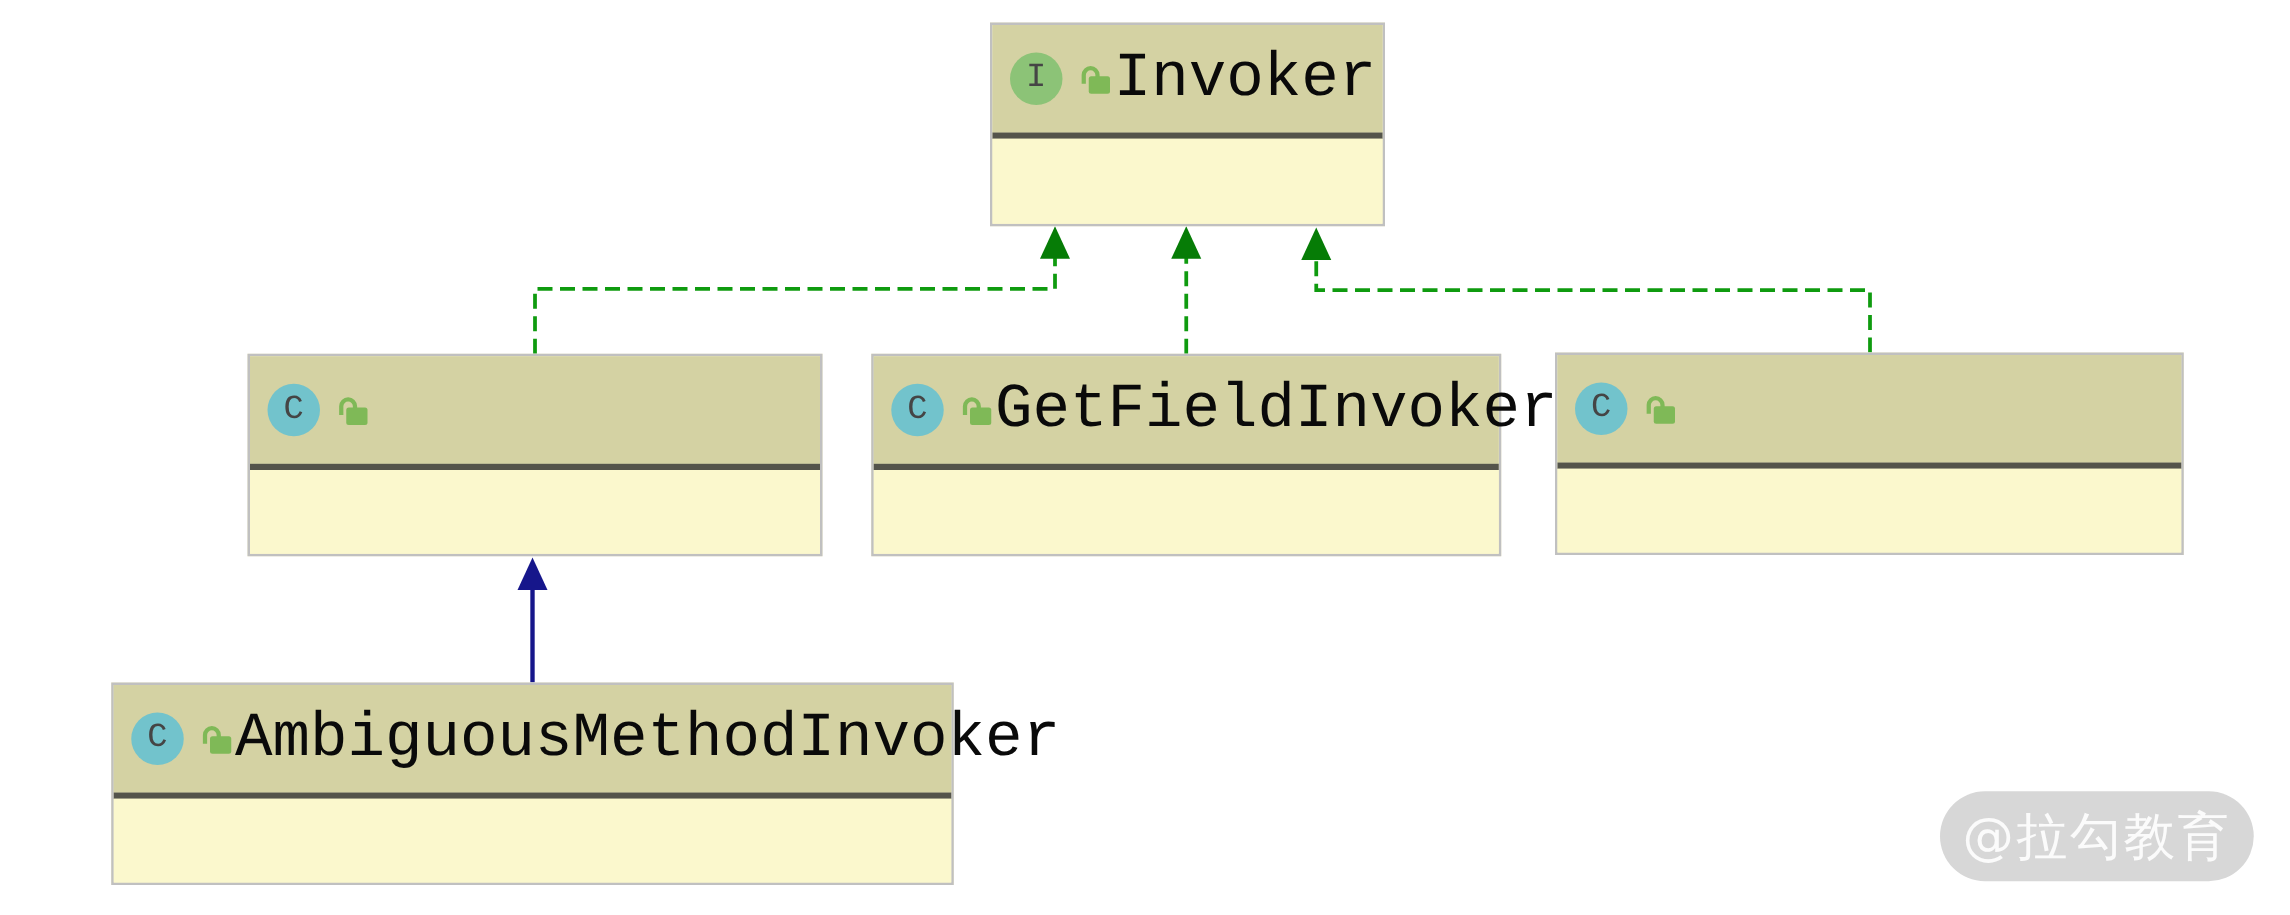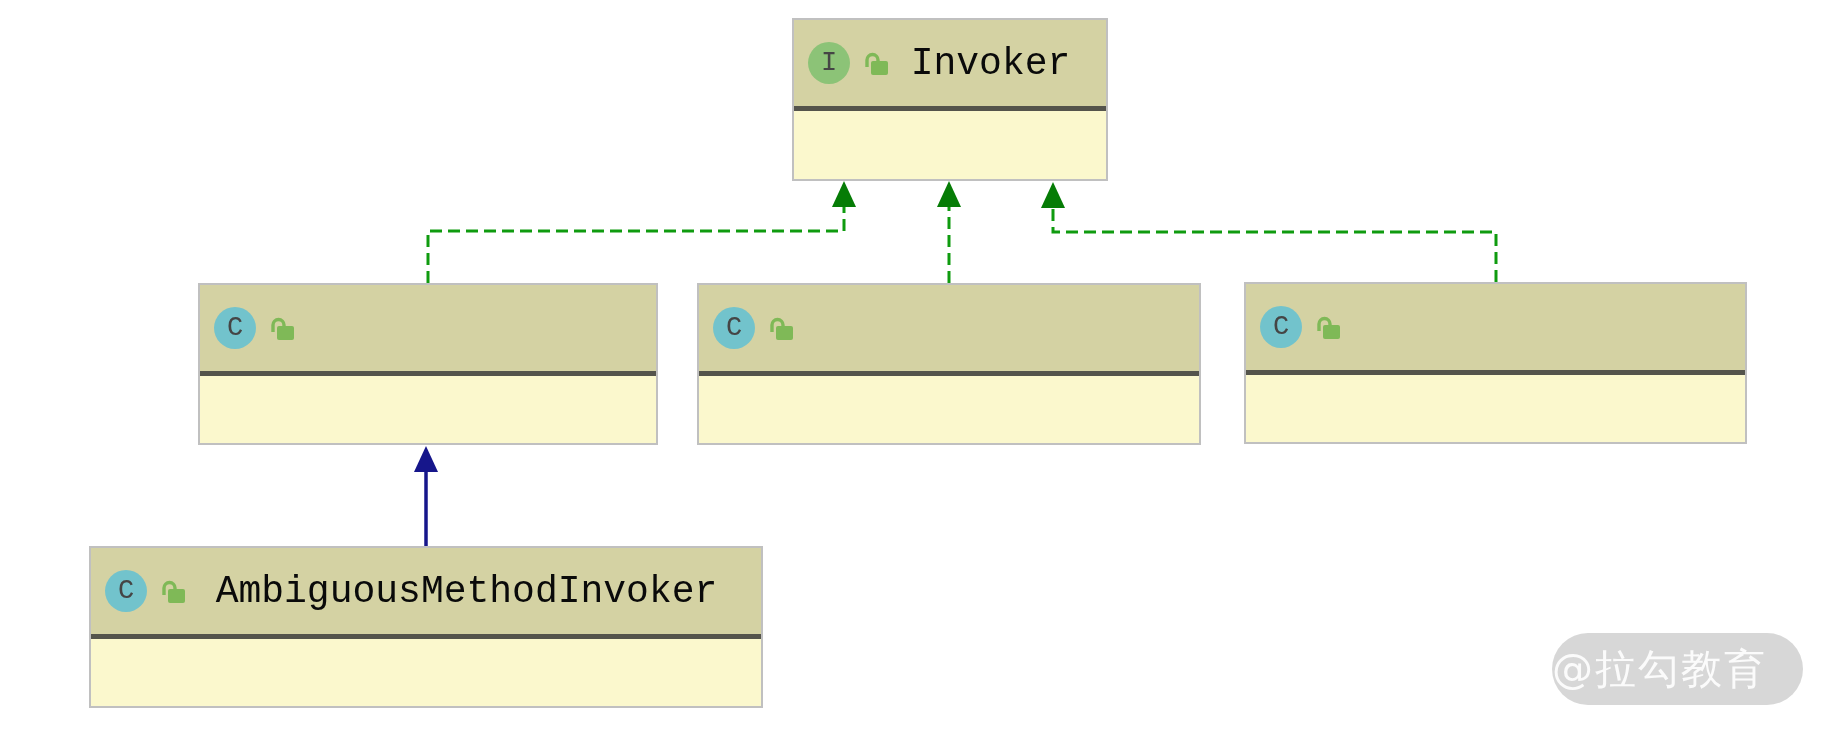--- a/index.html
+++ b/index.html
@@ -63,36 +63,37 @@
     justify-content: center;
     font-size: 27px;
     color: #454545;
   }
   .badge-interface { background: #8cc377; }
   .badge-class { background: #72c3cc; }
   .lock-icon { margin-left: 11px; flex: 0 0 30px; }
   .node-title {
     flex: 1 1 auto;
     text-align: center;
-    font-size: 38px;
+    font-size: 50px;
     color: #0a0a0a;
     white-space: nowrap;
     padding-right: 6px;
   }
   #watermark {
     position: absolute;
     right: 29px;
     bottom: 27px;
     width: 251px;
     height: 72px;
     border-radius: 36px;
     background: #d7d7d7;
     color: #fbfbfb;
     display: flex;
     align-items: center;
+    justify-content: center;
     font-size: 41px;
     letter-spacing: 2px;
     font-family: "DejaVu Sans", "Liberation Sans", sans-serif;
     z-index: 2;
   }
 </style>
 </head>
 <body>
 
 <div id="canvas">
@@ -147,20 +148,21 @@
 
   <div class="uml-node" style="left:697px; top:283px; width:504px; height:162px;">
     <div class="node-header">
       <div class="badge badge-class">
         <span>C</span>
       </div>
       <svg class="lock-icon" width="30" height="30" viewBox="0 0 30 30">
         <path d="M6 19 v-7 a5.5 5.5 0 0 1 11 0 v2" fill="none" stroke="#7fb957" stroke-width="3.4"></path>
         <rect x="10" y="13" width="17" height="14" rx="2" fill="#7fb957"></rect>
       </svg>
+      <div class="node-title">GetFieldInvoker</div>
     </div>
     <div class="node-separator"></div>
     <div class="node-body"></div>
   </div>
 
   <div class="uml-node" style="left:1244px; top:282px; width:503px; height:162px;">
     <div class="node-header">
       <div class="badge badge-class">
         <span>C</span>
       </div>

